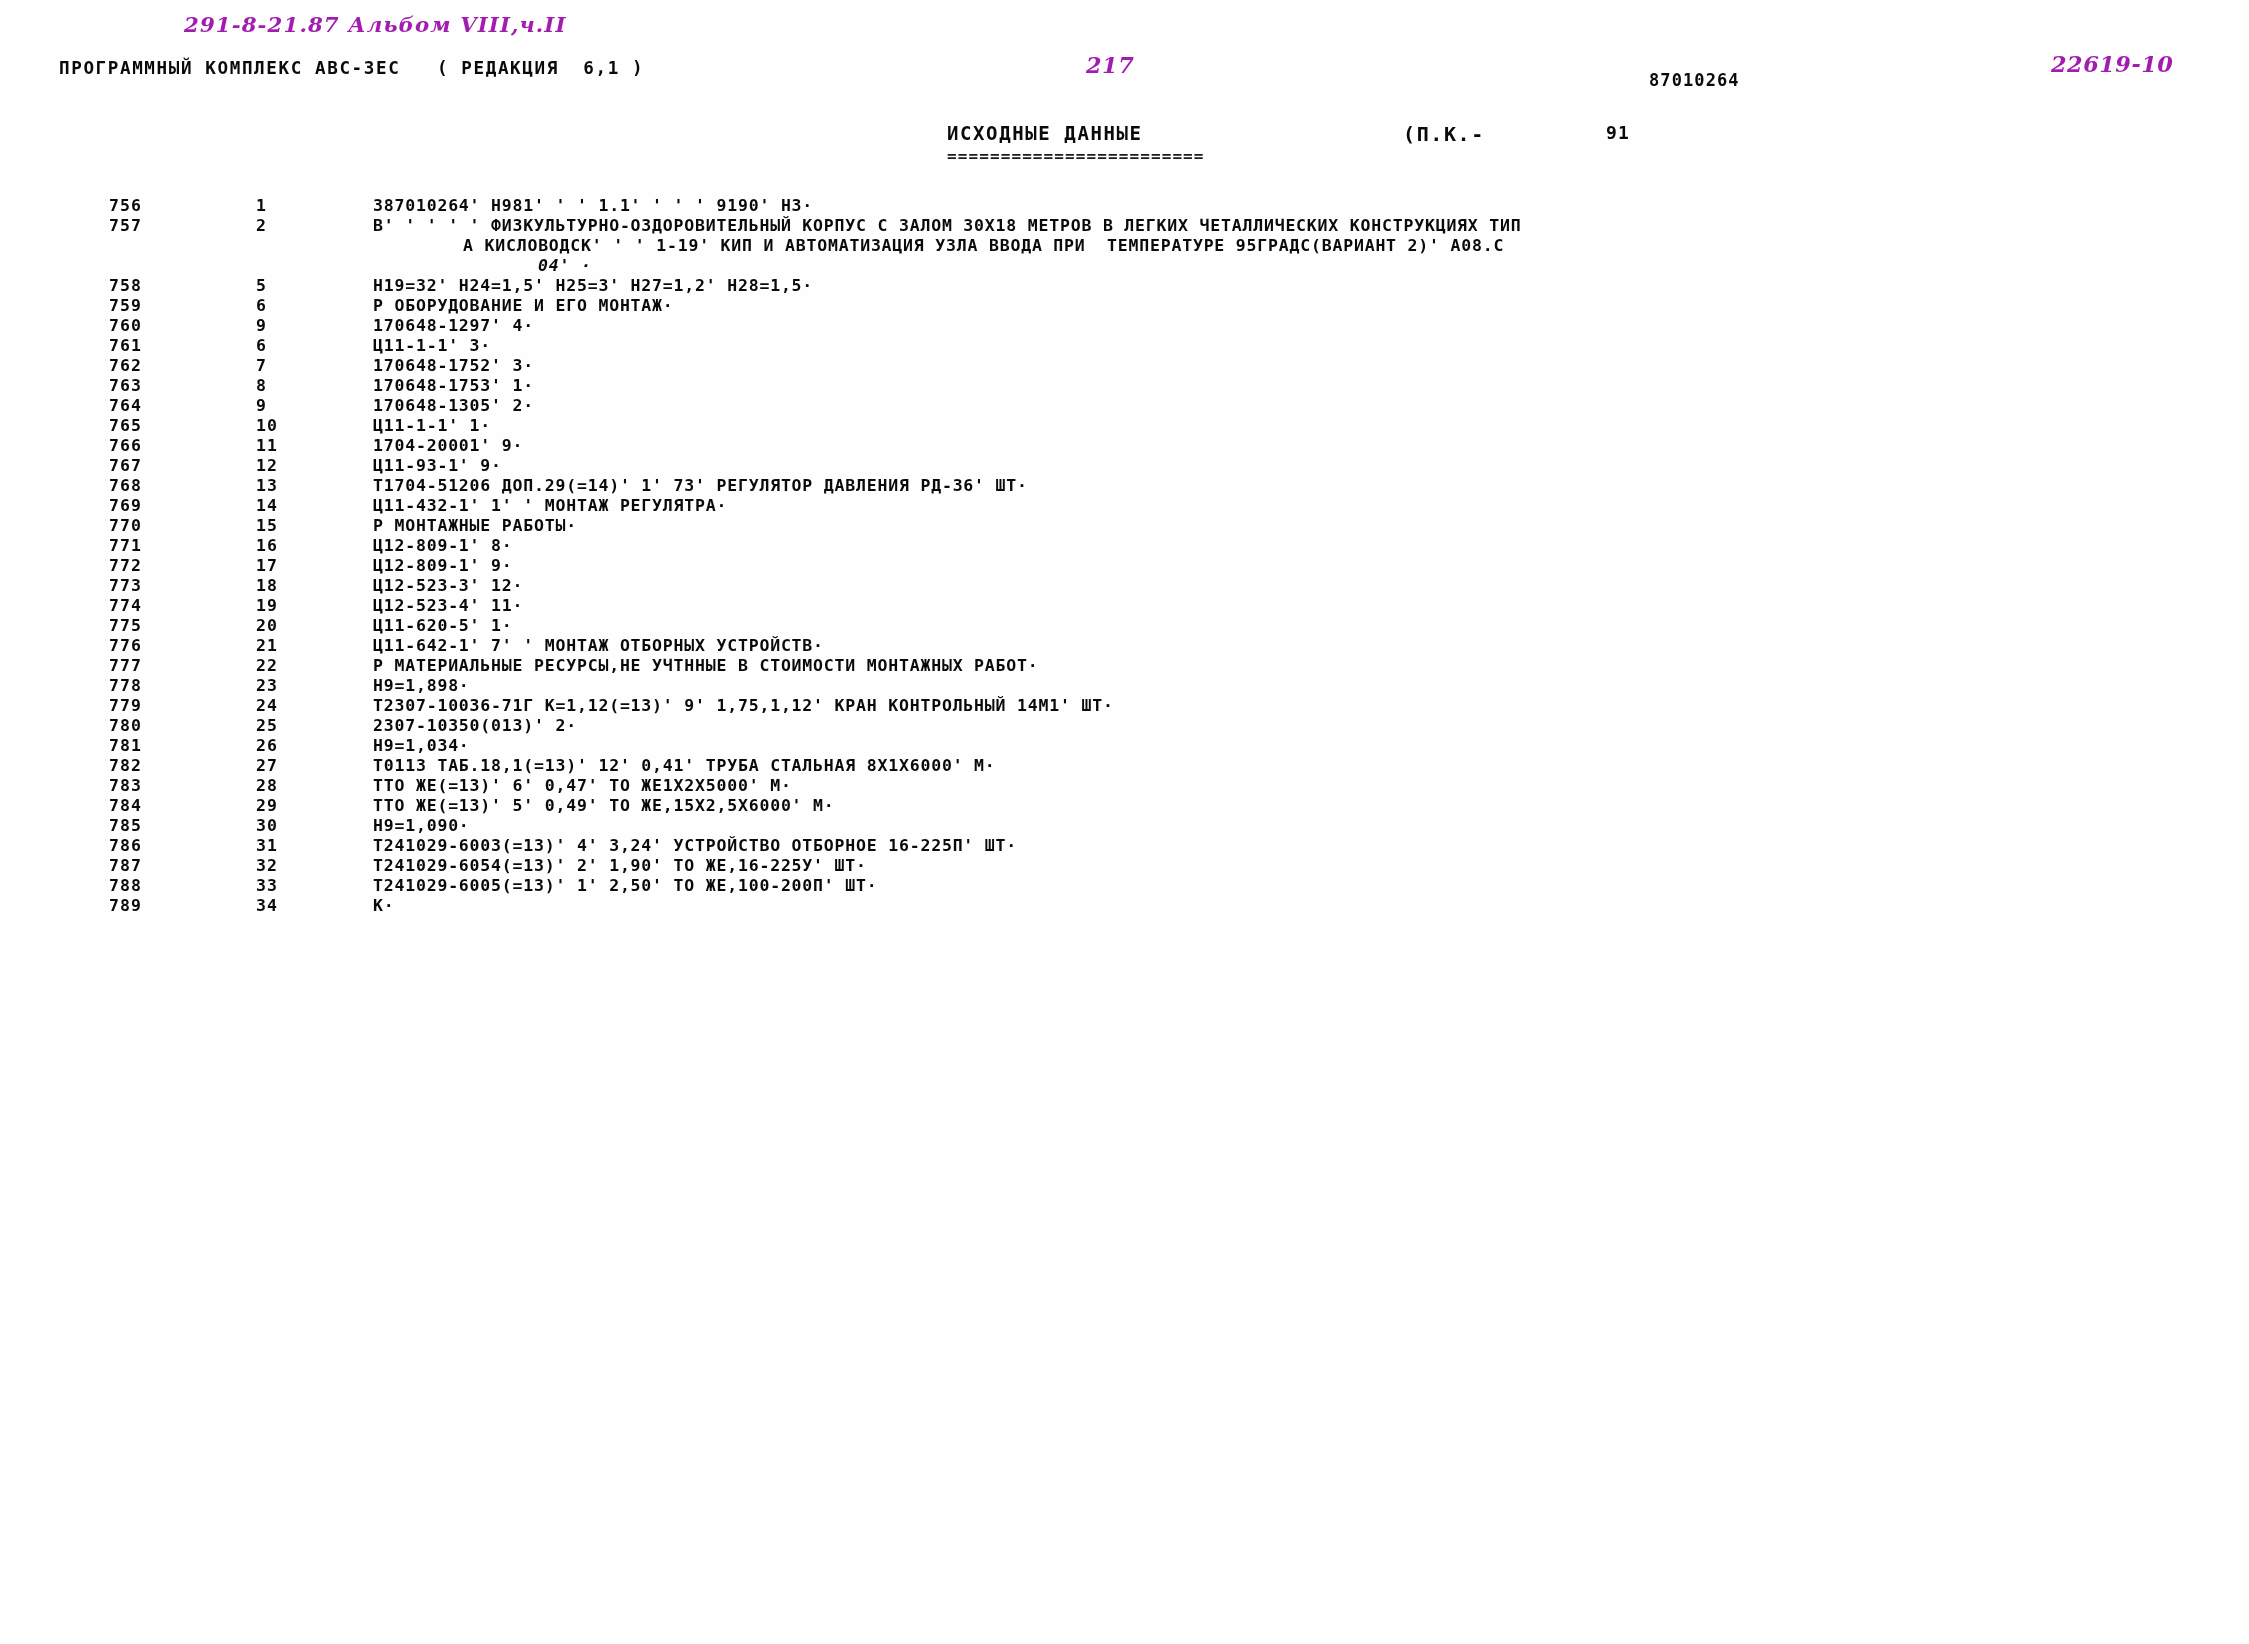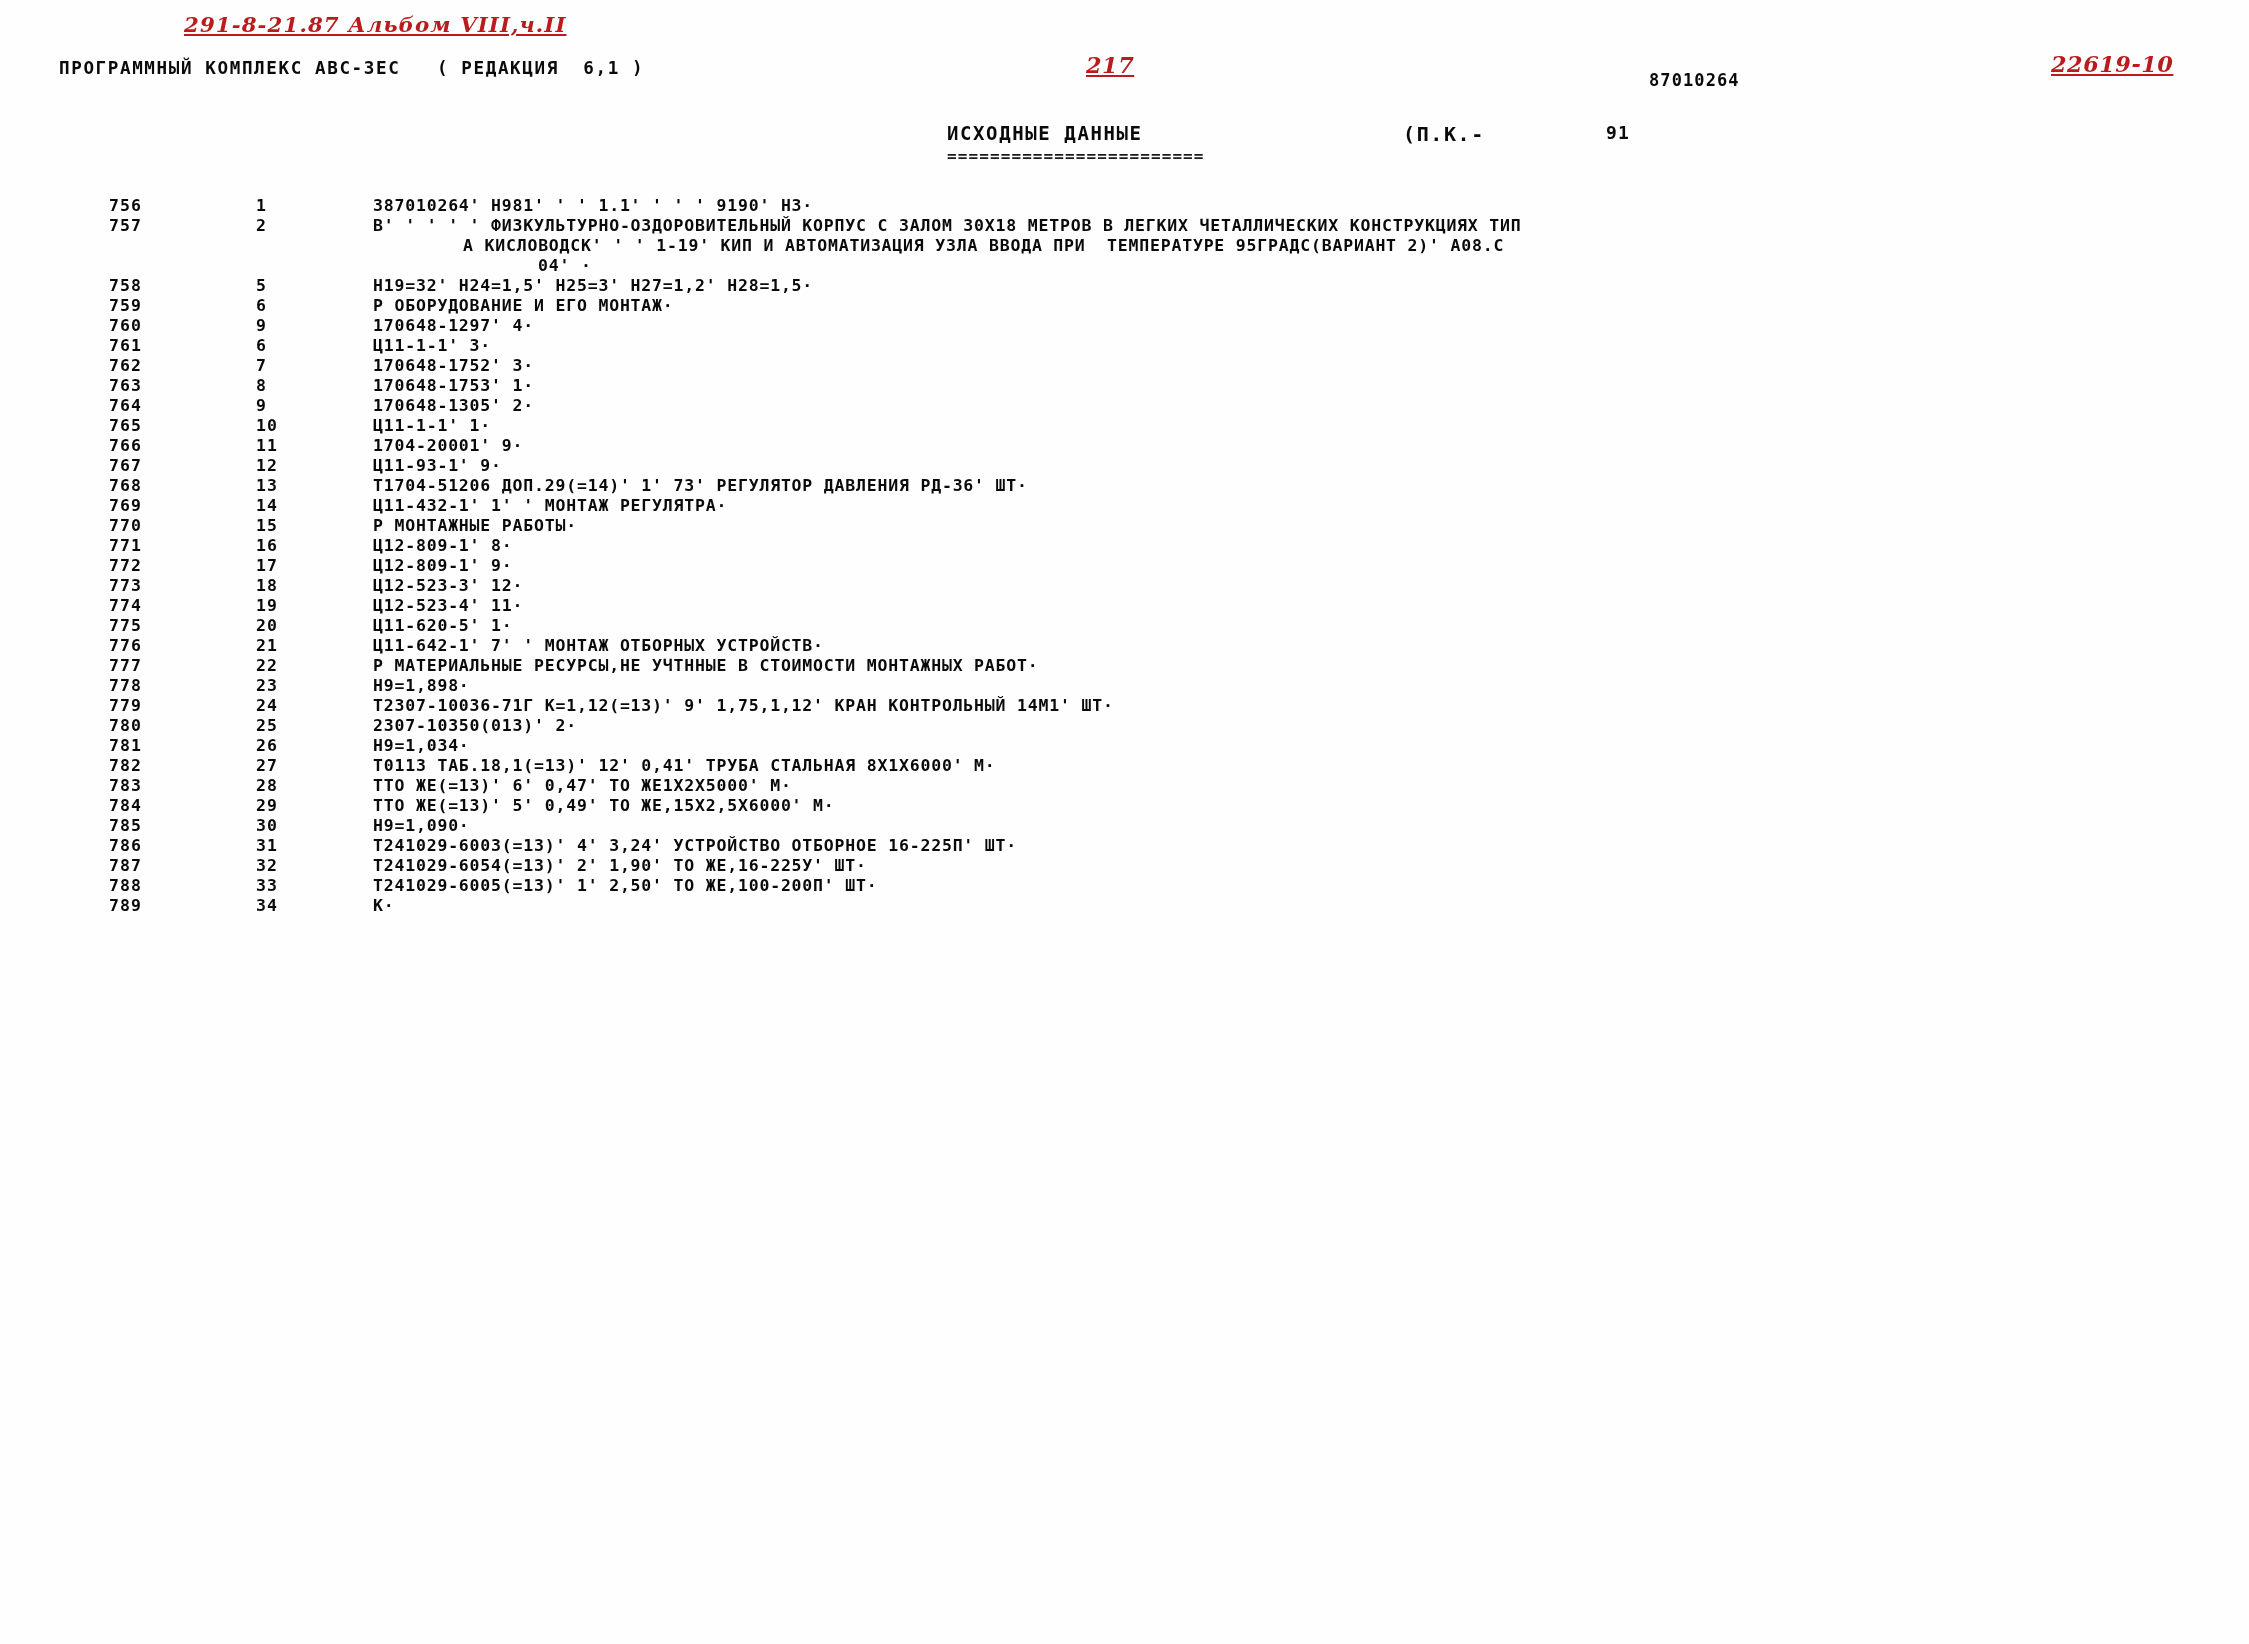--- a/index.html
+++ b/index.html
@@ -25,22 +25,21 @@
 
   
   .abs { position: absolute; white-space: pre; }
 
   
   .hand {
     font-family: "DejaVu Serif", "Liberation Serif", serif;
     font-style: italic;
     font-weight: 700;
     letter-spacing: 0.5px;
-    color: #b91c1c;
-    text-decoration: underline;
+    color: #a21caf;
   }
 
   
   .dot {
     font-family: "DejaVu Sans Mono", "Liberation Mono", monospace;
     font-weight: 700;
     color: #0a0a0a;
     -webkit-font-smoothing: none;
   }
 
@@ -129,21 +128,21 @@
     position: absolute;
     left: 373px;
     font-size: 16.5px;
     font-weight: 700;
     letter-spacing: 0.8px;
     white-space: pre;
   }
   
   .row.cont .col-text { left: 373px; }
   .cont-indent { padding-left: 90px; }
-  .cont-indent2 { padding-left: 165px; }
+  .cont-indent2 { padding-left: 165px; font-style: italic; }
 </style>
 </head>
 <body>
 
 <div id="sheet">
 
   <div class="abs hand" id="hdr-doc-code">291-8-21.87 Альбом VIII,ч.II</div>
 
   <div class="abs dot" id="hdr-program">ПРОГРАММНЫЙ КОМПЛЕКС АВС-ЗЕС   ( РЕДАКЦИЯ  6,1 )</div>
 

